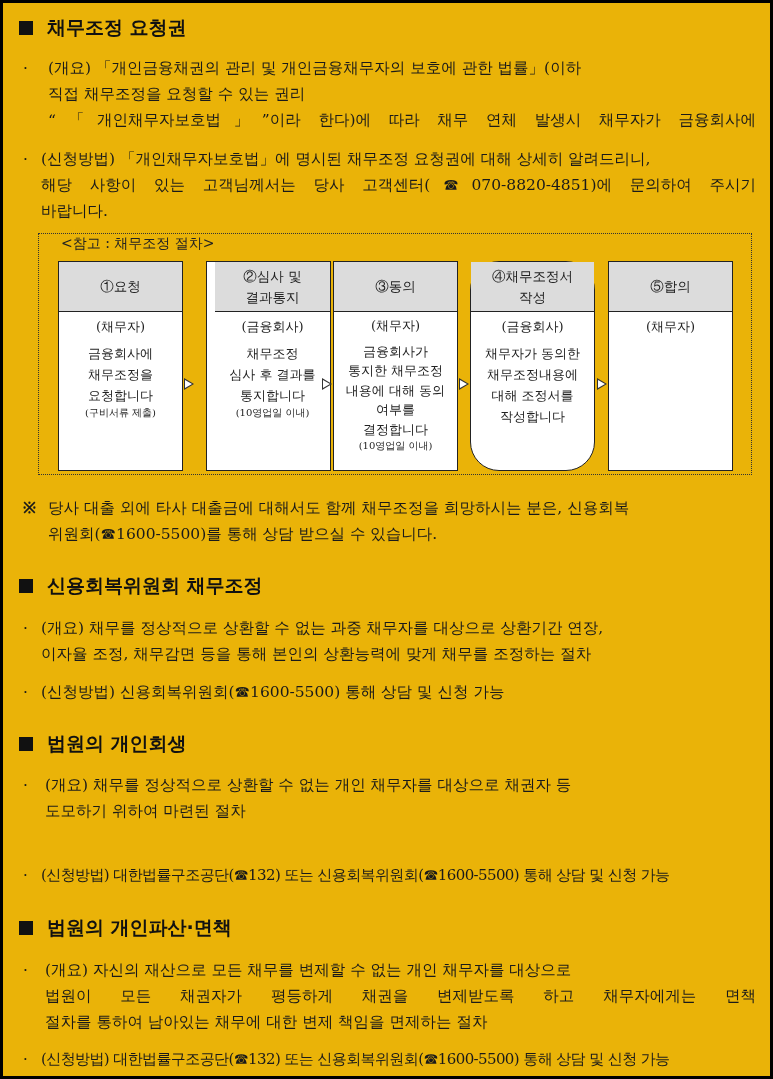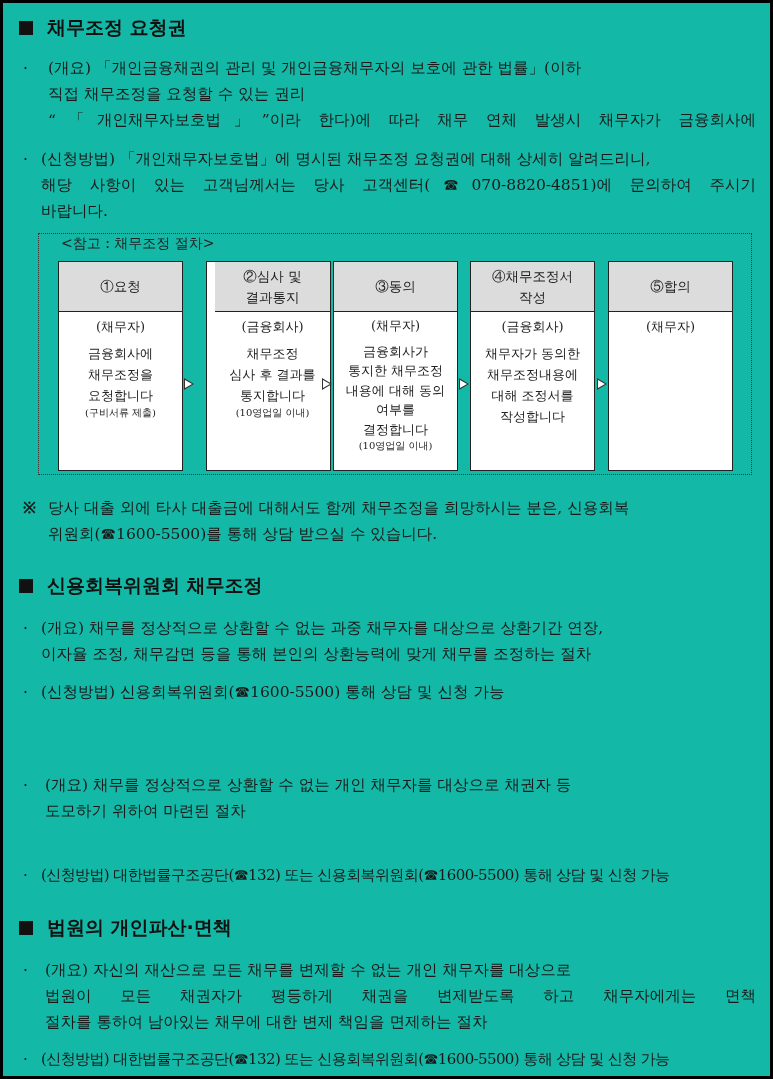--- a/index.html
+++ b/index.html
@@ -1,20 +1,20 @@
 <!DOCTYPE html>
 <html><head>
 <meta charset="utf-8">
 <style>
   html, body { margin:0; padding:0; background:#ffffff; }
   body { width:773px; height:1079px; overflow:hidden; }
   .page {
     position:relative; box-sizing:border-box;
     width:773px; height:1079px;
-    border:3px solid #000; border-right-width:3px; background:#14b8a6;
+    border:3px solid #000; border-right-width:3px; background:#eab308;
     font-family:"DejaVu Serif", "Liberation Serif", serif;
     color:#111;
     text-decoration:underline;
   }
   .heading {
     position:absolute; left:16px;
     font-family:"DejaVu Sans", "Liberation Sans", sans-serif;
     font-weight:bold; font-size:19px; letter-spacing:0px;
     display:flex; align-items:center;
   }
@@ -123,21 +123,21 @@
         <span class="desc">금융회사가
 통지한 채무조정
 내용에 대해 동의
 여부를
 결정합니다</span>
         <span class="note">(10영업일 이내)</span>
       </div>
     </div>
     <div class="arrow" style="left:420px;"></div>
 
-    <div class="step" style="left:431px;">
+    <div class="step" style="left:431px;border-radius:29px;">
       <div class="step-head" style="white-space:pre-line;">④채무조정서
 작성</div>
       <div class="step-body">
         <span class="who">(금융회사)</span>
         <span class="desc">채무자가 동의한
 채무조정내용에
 대해 조정서를
 작성합니다</span>
       </div>
     </div>
@@ -161,20 +161,24 @@
     <span>신용회복위원회 채무조정</span>
   </div>
   <div class="para" style="top:612px;">
     <span class="line justify-line"><span class="bullet" style="width:18px;">·</span><span style="flex:1;text-align:justify;text-align-last:justify;">(개요) 채무를 정상적으로 상환할 수 없는 과중 채무자를 대상으로 상환기간 연장,</span></span>
     <span class="line indent" style="padding-left:18px;">이자율 조정, 채무감면 등을 통해 본인의 상환능력에 맞게 채무를 조정하는 절차</span>
   </div>
   <div class="para" style="top:676px;">
     <span class="line"><span class="bullet" style="width:18px;">·</span><span>(신청방법) 신용회복위원회(☎1600-5500) 통해 상담 및 신청 가능</span></span>
   </div>
 
+  <div class="heading" style="top:728px;">
+    <span class="sq"></span>
+    <span>법원의 개인회생</span>
+  </div>
   <div class="para" style="top:769px;">
     <span class="line justify-line"><span class="bullet" style="width:22px;">·</span><span style="flex:1;text-align:justify;text-align-last:justify;">(개요) 채무를 정상적으로 상환할 수 없는 개인 채무자를 대상으로 채권자 등</span></span>
     <span class="line indent" style="padding-left:22px;">도모하기 위하여 마련된 절차</span>
   </div>
   <div class="para" style="top:859px;letter-spacing:-0.6px;font-size:15px;">
     <span class="line"><span class="bullet" style="width:18px;">·</span><span>(신청방법) 대한법률구조공단(☎132) 또는 신용회복위원회(☎1600-5500) 통해 상담 및 신청 가능</span></span>
   </div>
 
   <div class="heading" style="top:912px;">
     <span class="sq"></span>

